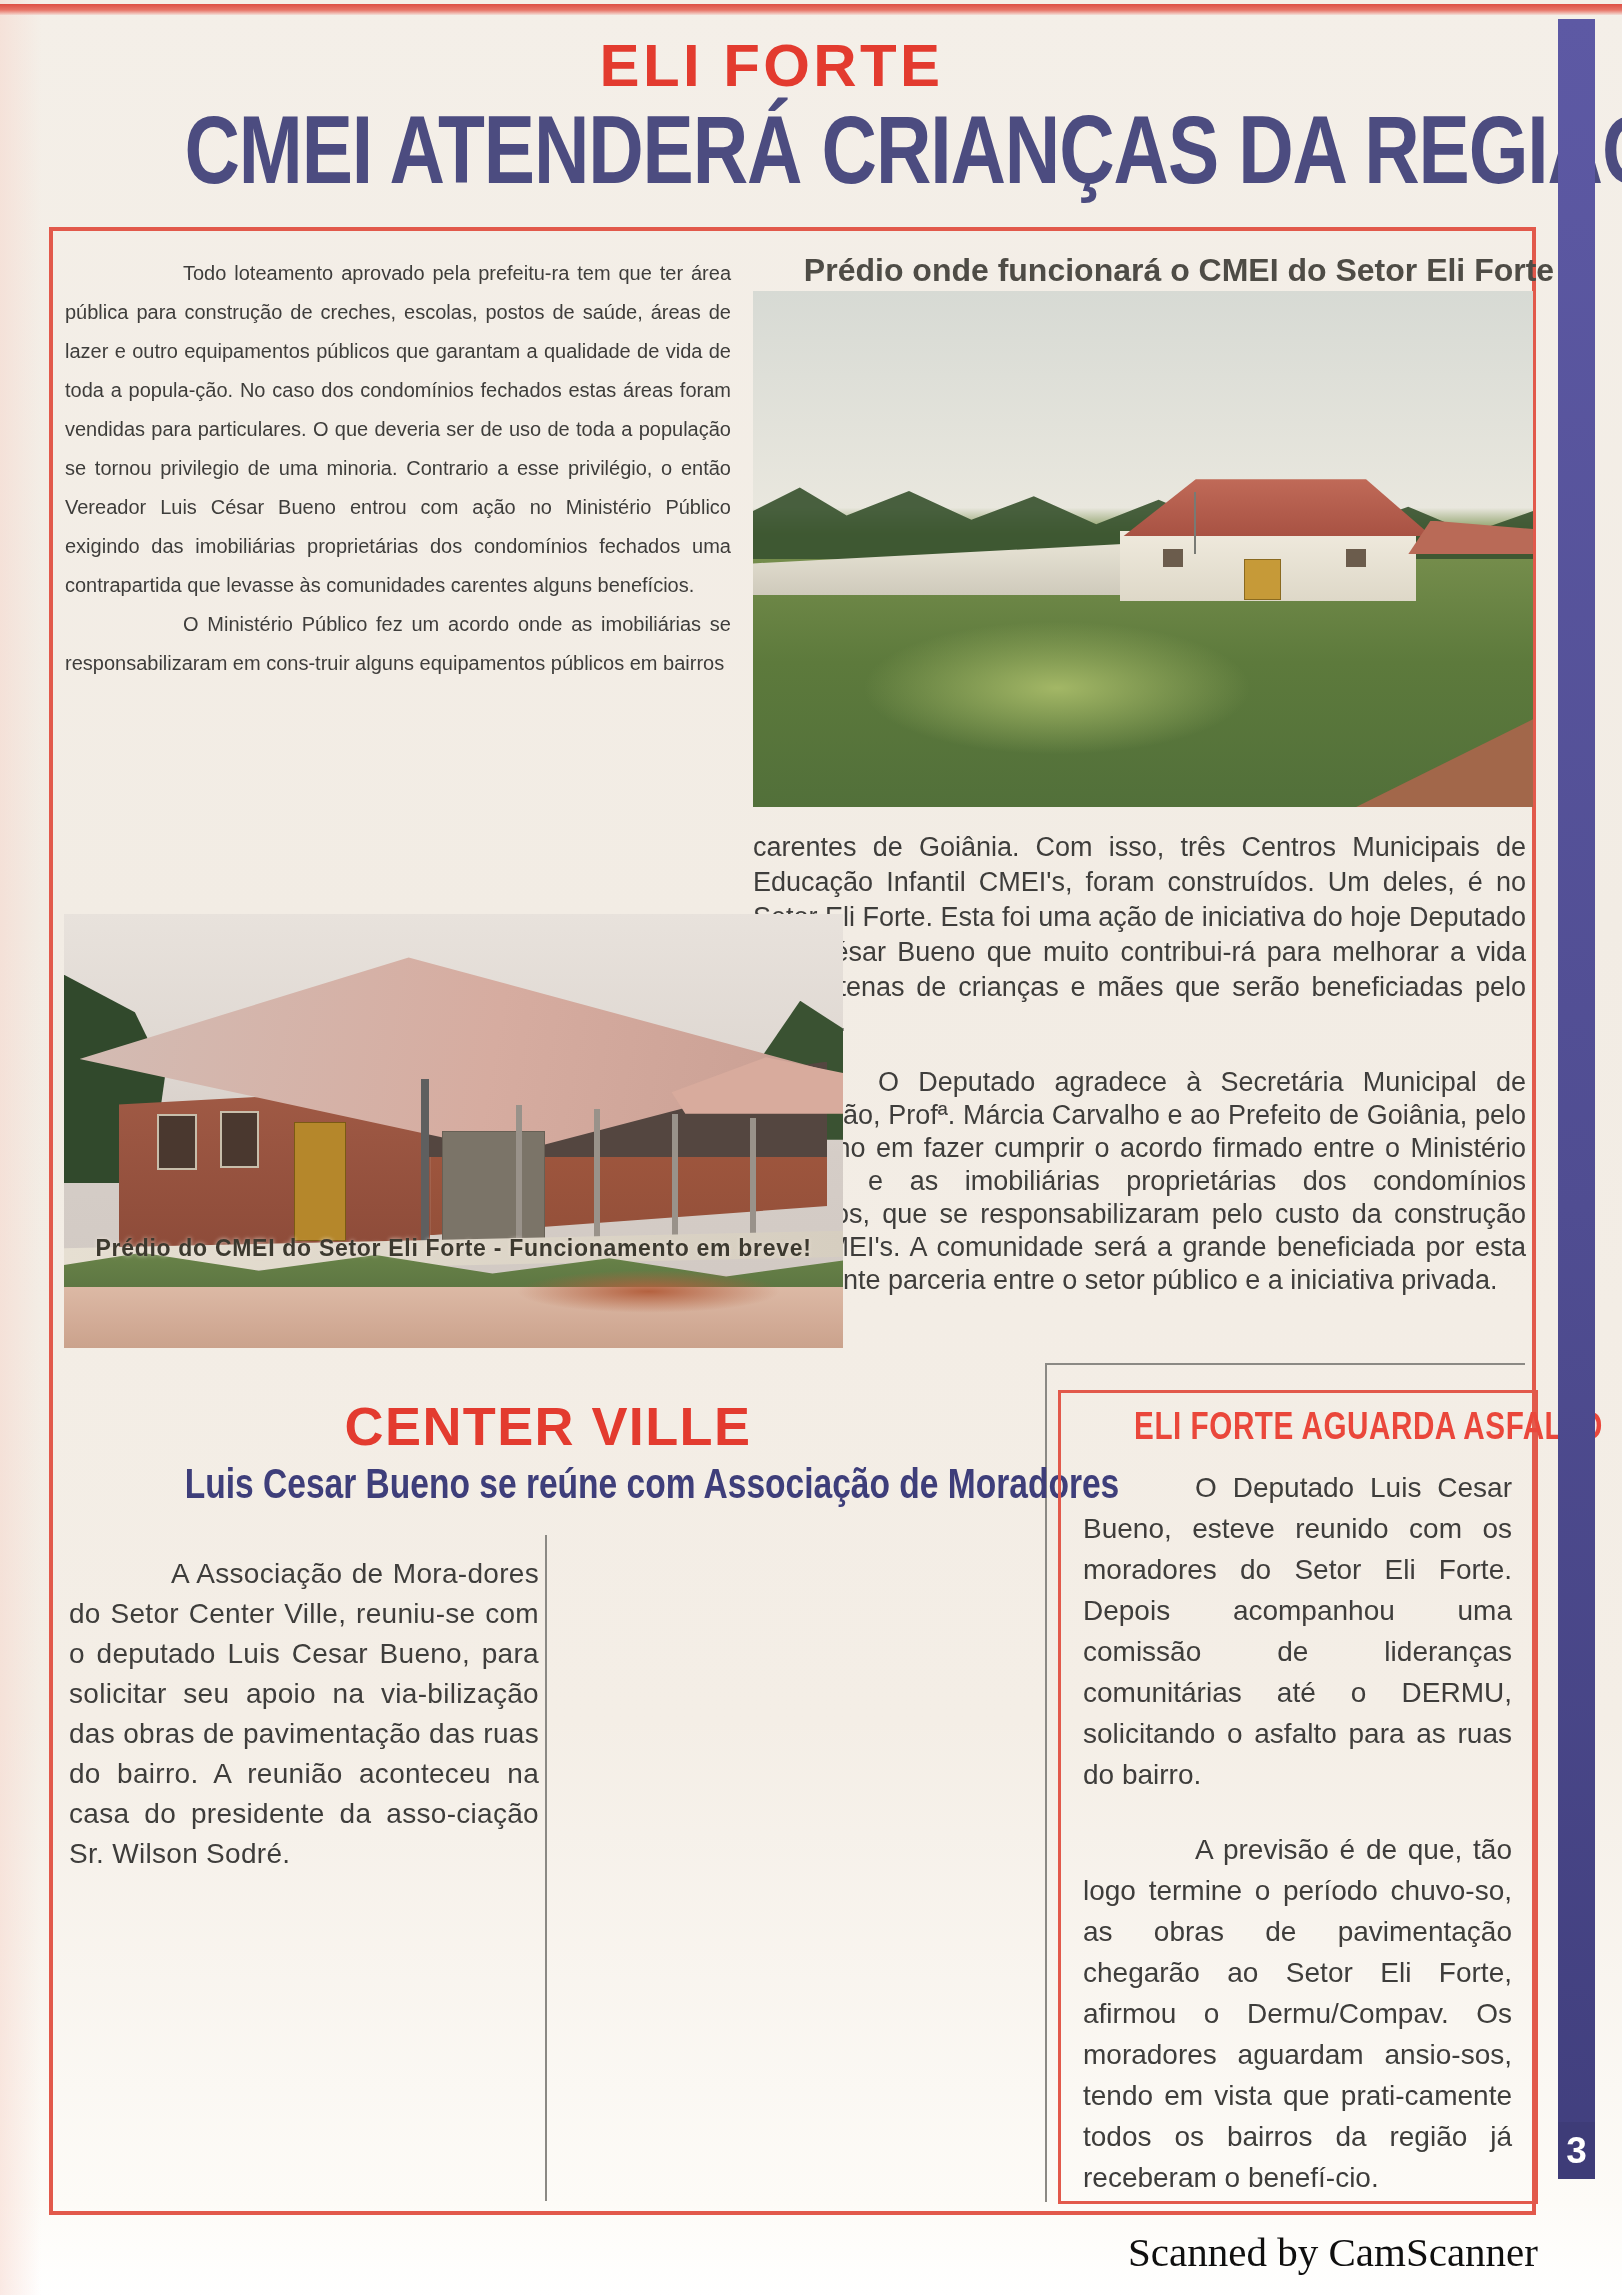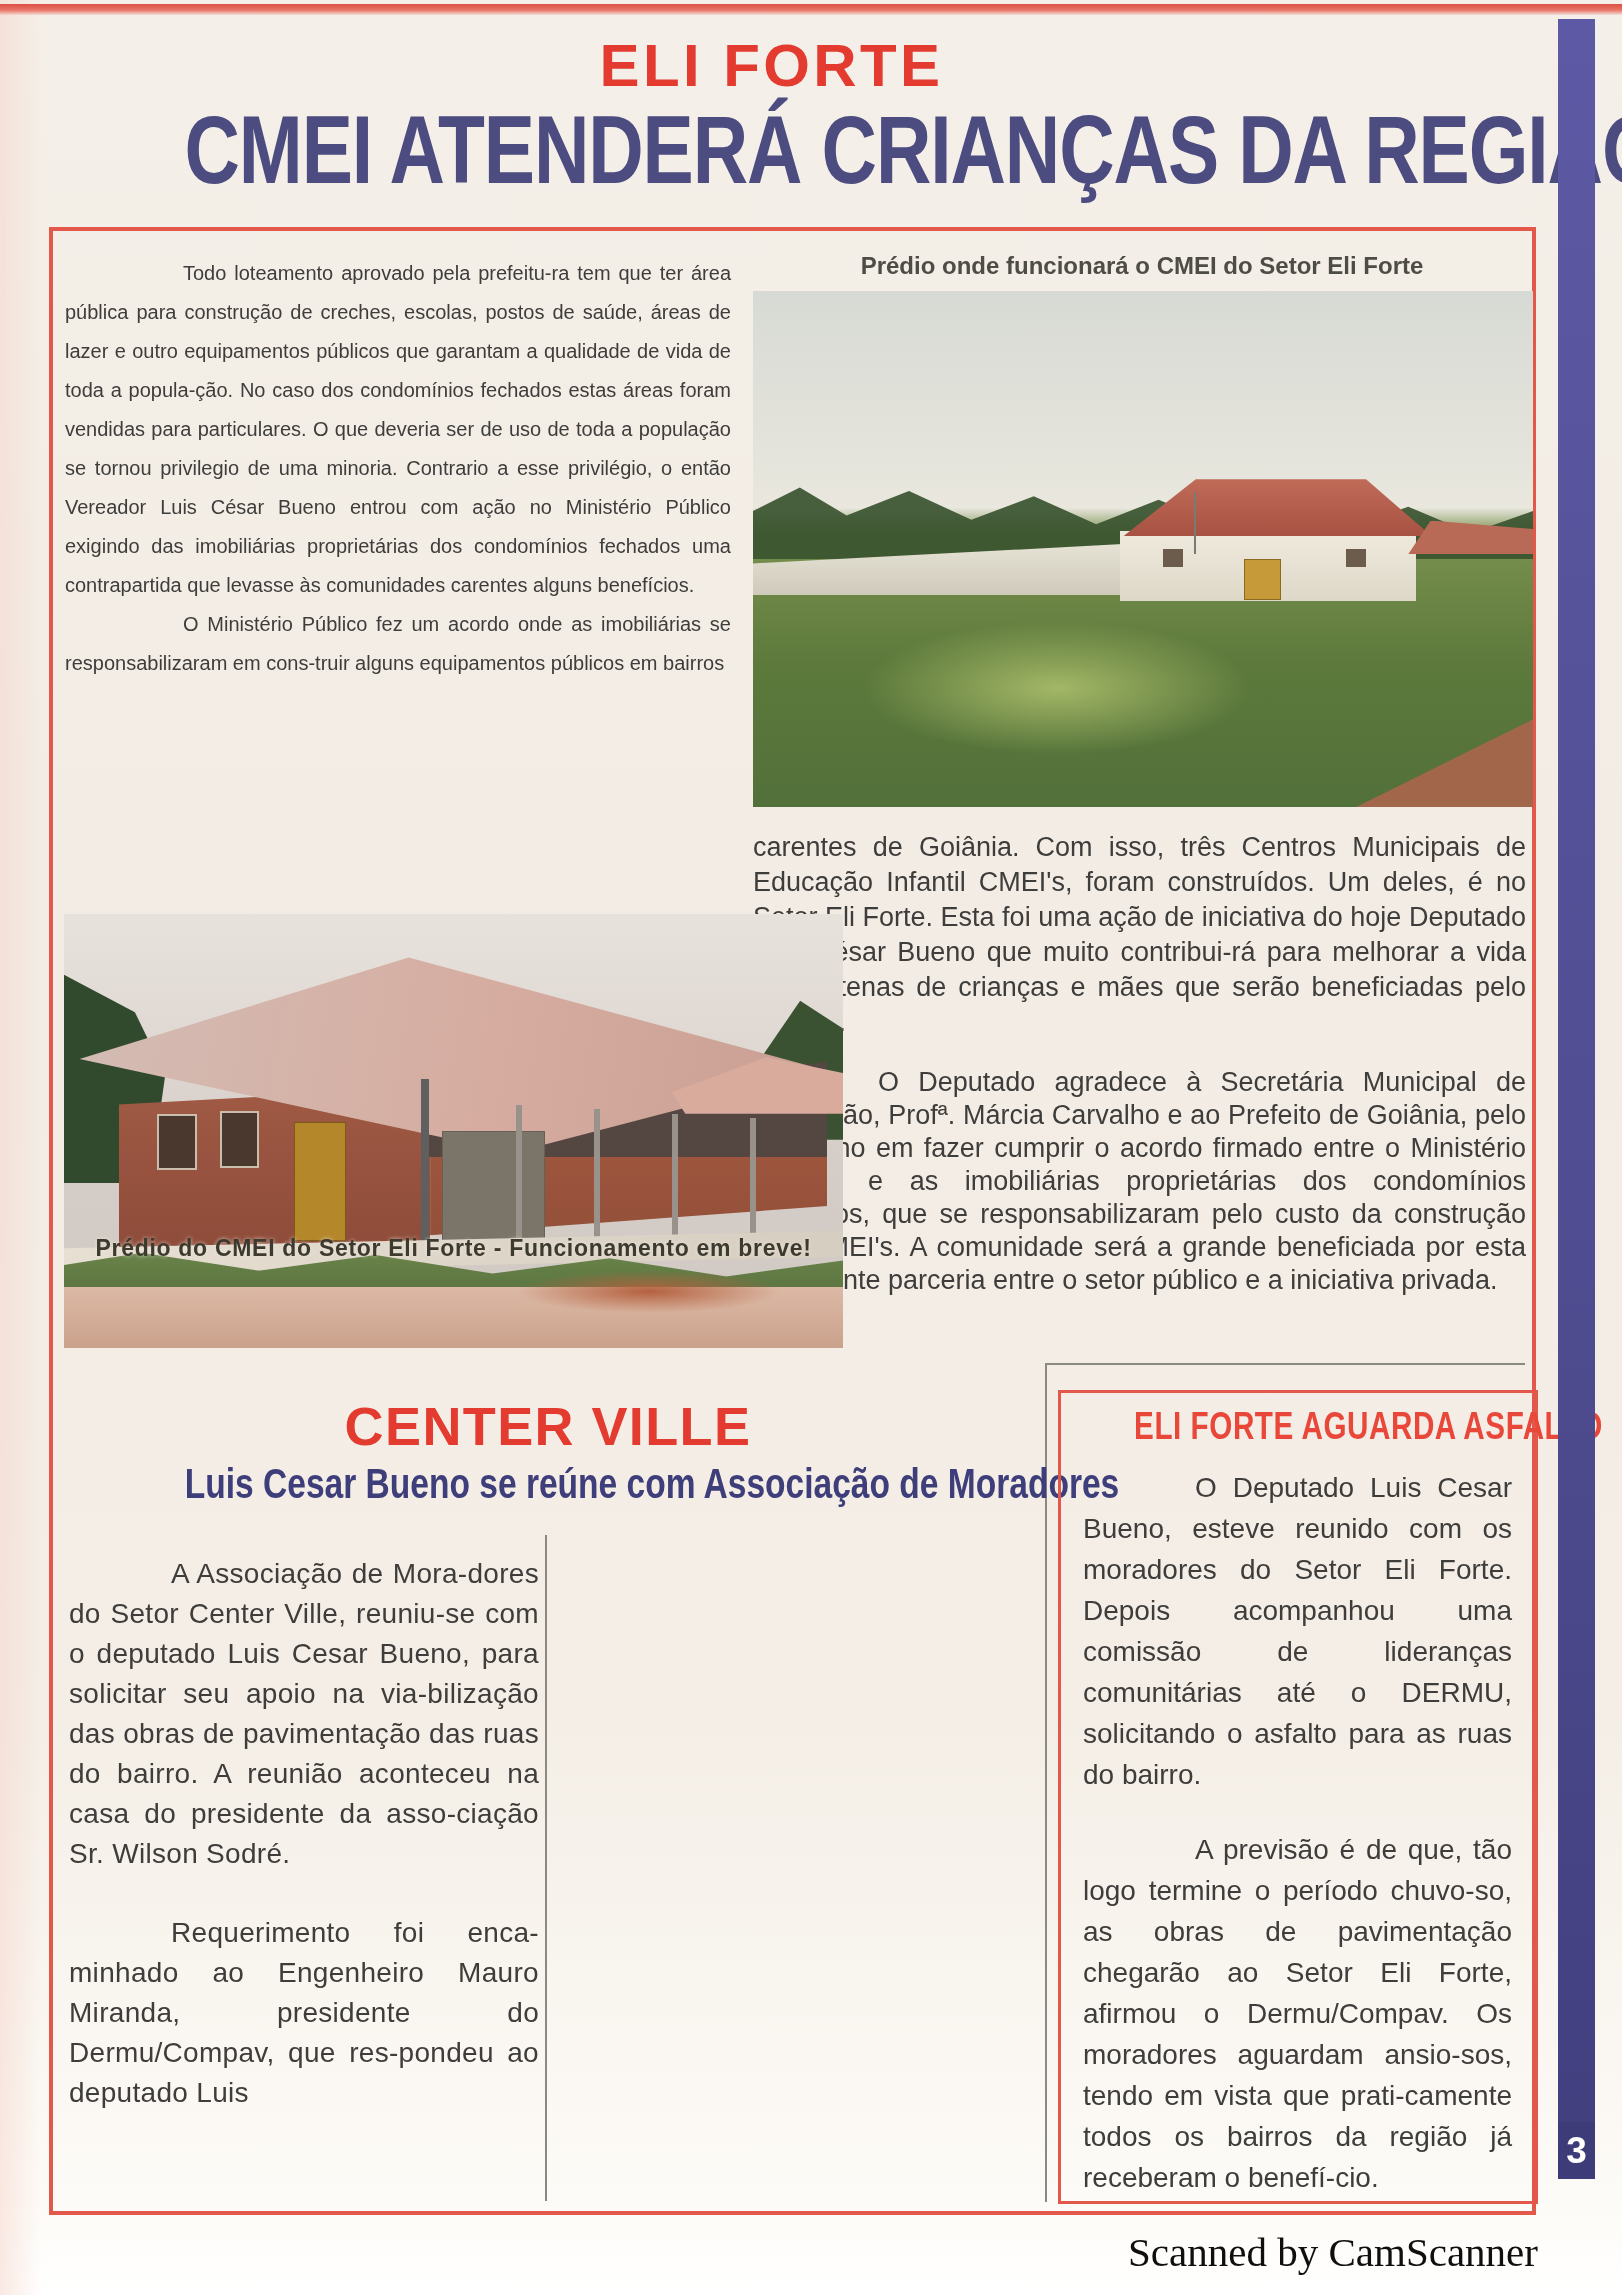--- a/index.html
+++ b/index.html
@@ -23,21 +23,21 @@
 
   
   .main-box{left:49px;top:227px;width:1479px;height:1980px;border:4px solid #e2594b;}
   .hr-top{left:1046px;top:1363px;width:479px;height:2px;background:#8b8984;}
   .vdiv-b{left:1045px;top:1363px;width:2px;height:839px;background:#8b8984;}
   .vdiv-a{left:545px;top:1535px;width:2px;height:666px;background:#8b8984;}
 
   
   .col1-top{left:65px;top:254px;width:666px;font-size:20px;line-height:39px;text-align:justify;}
   .col1-top p{margin:0;text-indent:118px;}
-  .cap1{left:753px;top:252px;width:778px;text-align:center;font-weight:bold;font-size:24px;color:#4e4c46;}
+  .cap1{left:790px;top:252px;width:778px;text-align:center;font-weight:bold;font-size:32px;color:#4e4c46;}
   .col2-top{left:753px;top:830px;width:773px;font-size:27px;line-height:35px;text-align:justify;}
   .col2-top p{margin:0;}
   .col2-top p+p{margin-top:26px;text-indent:125px;line-height:33px;}
 
   
   .photo1{left:753px;top:291px;width:780px;height:516px;overflow:hidden;
     background:linear-gradient(180deg,#d7dad4 0%,#e9e7de 42%,#7a914f 47%,#5d7a3c 72%,#52703a 100%);}
   .p1-trees{position:absolute;left:0;top:35%;width:100%;height:17%;background:#3a5430;opacity:.92;
     clip-path:polygon(0 45%,6% 18%,12% 50%,20% 22%,28% 55%,36% 28%,44% 60%,52% 32%,60% 62%,68% 36%,76% 66%,84% 40%,92% 70%,100% 45%,100% 100%,0 100%);}
   .p1-wall{position:absolute;left:0;top:49%;width:48%;height:10%;
@@ -189,21 +189,20 @@
 
 <div class="abs hr-top"></div>
 <div class="abs vdiv-b"></div>
 <div class="abs vdiv-a"></div>
 
 <div class="abs kicker2">CENTER VILLE</div>
 <div class="abs subhead"><span>Luis Cesar Bueno se reúne com Associação de Moradores</span></div>
 
 <div class="abs bcol bcol1">
   <p>A Associação de Mora-dores do Setor Center Ville, reuniu-se com o deputado Luis Cesar Bueno, para solicitar seu apoio na via-bilização das obras de pavimentação das ruas do bairro. A reunião aconteceu na casa do presidente da asso-ciação Sr. Wilson Sodré.</p>
-  <p>Requerimento foi enca-minhado ao Engenheiro Mauro Miranda, presidente do Dermu/Compav, que res-pondeu ao deputado Luis</p>
 </div>
 <div class="abs bcol bcol2">
 </div>
 
 <div class="abs asfalto-box"></div>
 <div class="abs asfalto-head"><span>ELI FORTE AGUARDA ASFALTO</span></div>
 <div class="abs asfalto-text">
   <p>O Deputado Luis Cesar Bueno, esteve reunido com os moradores do Setor Eli Forte. Depois acompanhou uma comissão de lideranças comunitárias até o DERMU, solicitando o asfalto para as ruas do bairro.</p>
   <p>A previsão é de que, tão logo termine o período chuvo-so, as obras de pavimentação chegarão ao Setor Eli Forte, afirmou o Dermu/Compav. Os moradores aguardam ansio-sos, tendo em vista que prati-camente todos os bairros da região já receberam o benefí-cio.</p>
 </div>

